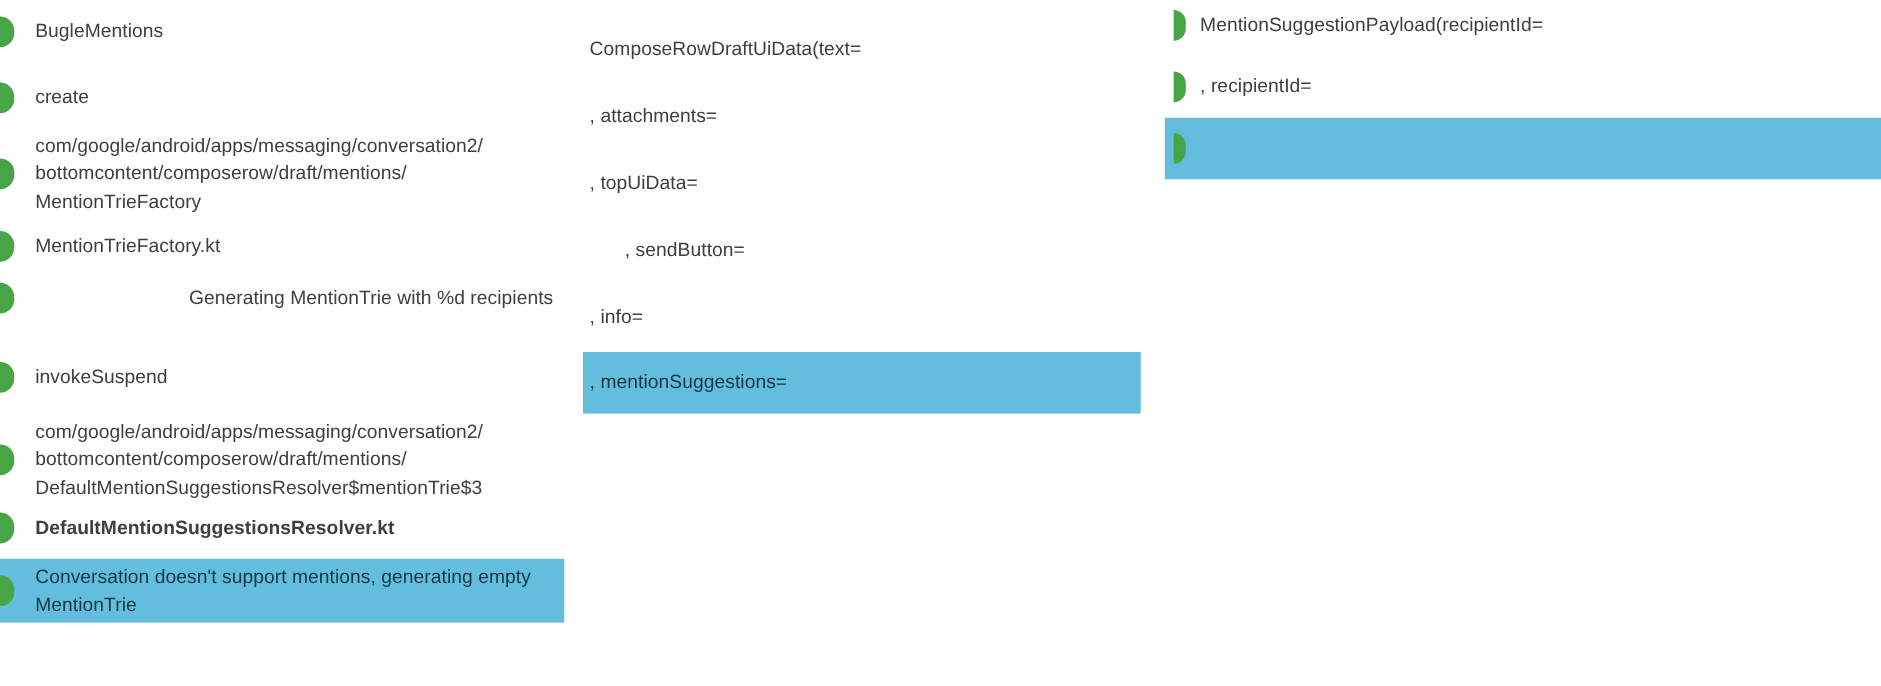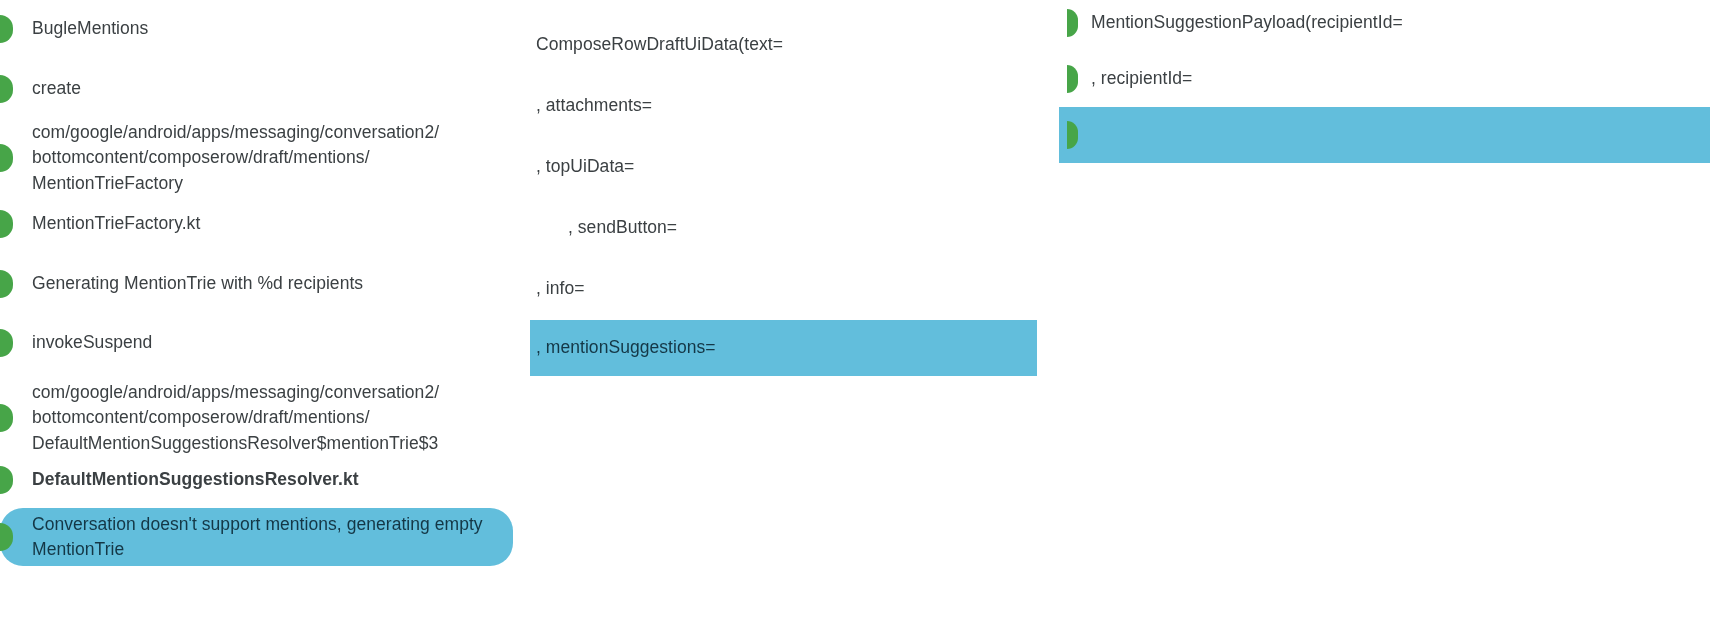--- a/index.html
+++ b/index.html
@@ -116,21 +116,21 @@
         <span class="entry-text">com/google/android/apps/messaging/conversation2/
 bottomcontent/composerow/draft/mentions/
 MentionTrieFactory</span>
       </div>
       <div class="entry" style="top: 207px; min-height: 34px; width: 100%;">
         <span class="bullet-slot">
           <span class="bullet bullet--edge"></span>
         </span>
         <span class="entry-text">MentionTrieFactory.kt</span>
       </div>
-      <div class="entry" style="top: 267px; min-height: 34px; width: 100%;">
+      <div class="entry" style="top: 254px; min-height: 34px; width: 100%; justify-content: flex-end;">
         <span class="bullet-slot">
           <span class="bullet bullet--edge"></span>
         </span>
         <span class="entry-text">Generating MentionTrie with %d recipients</span>
       </div>
       <div class="entry" style="top: 326px; min-height: 34px; width: 100%;">
         <span class="bullet-slot">
           <span class="bullet bullet--edge"></span>
         </span>
         <span class="entry-text">invokeSuspend</span>
@@ -142,21 +142,21 @@
         <span class="entry-text">com/google/android/apps/messaging/conversation2/
 bottomcontent/composerow/draft/mentions/
 DefaultMentionSuggestionsResolver$mentionTrie$3</span>
       </div>
       <div class="entry" style="top: 463px; min-height: 34px; width: 100%; font-weight: bold;">
         <span class="bullet-slot">
           <span class="bullet bullet--edge"></span>
         </span>
         <span class="entry-text">DefaultMentionSuggestionsResolver.kt</span>
       </div>
-      <div class="entry entry--highlight" style="top: 508px; min-height: 58px; width: 100%; border-radius: 23px;">
+      <div class="entry entry--highlight" style="top: 508px; min-height: 58px; width: 100%;">
         <span class="bullet-slot">
           <span class="bullet bullet--edge"></span>
         </span>
         <span class="entry-text">Conversation doesn't support mentions, generating empty
 MentionTrie</span>
       </div>
     </div>
   <div class="column column--middle">
       <div class="entry" style="top: 29px; min-height: 32px; width: 100%;">
         <span class="bullet-slot"></span>

